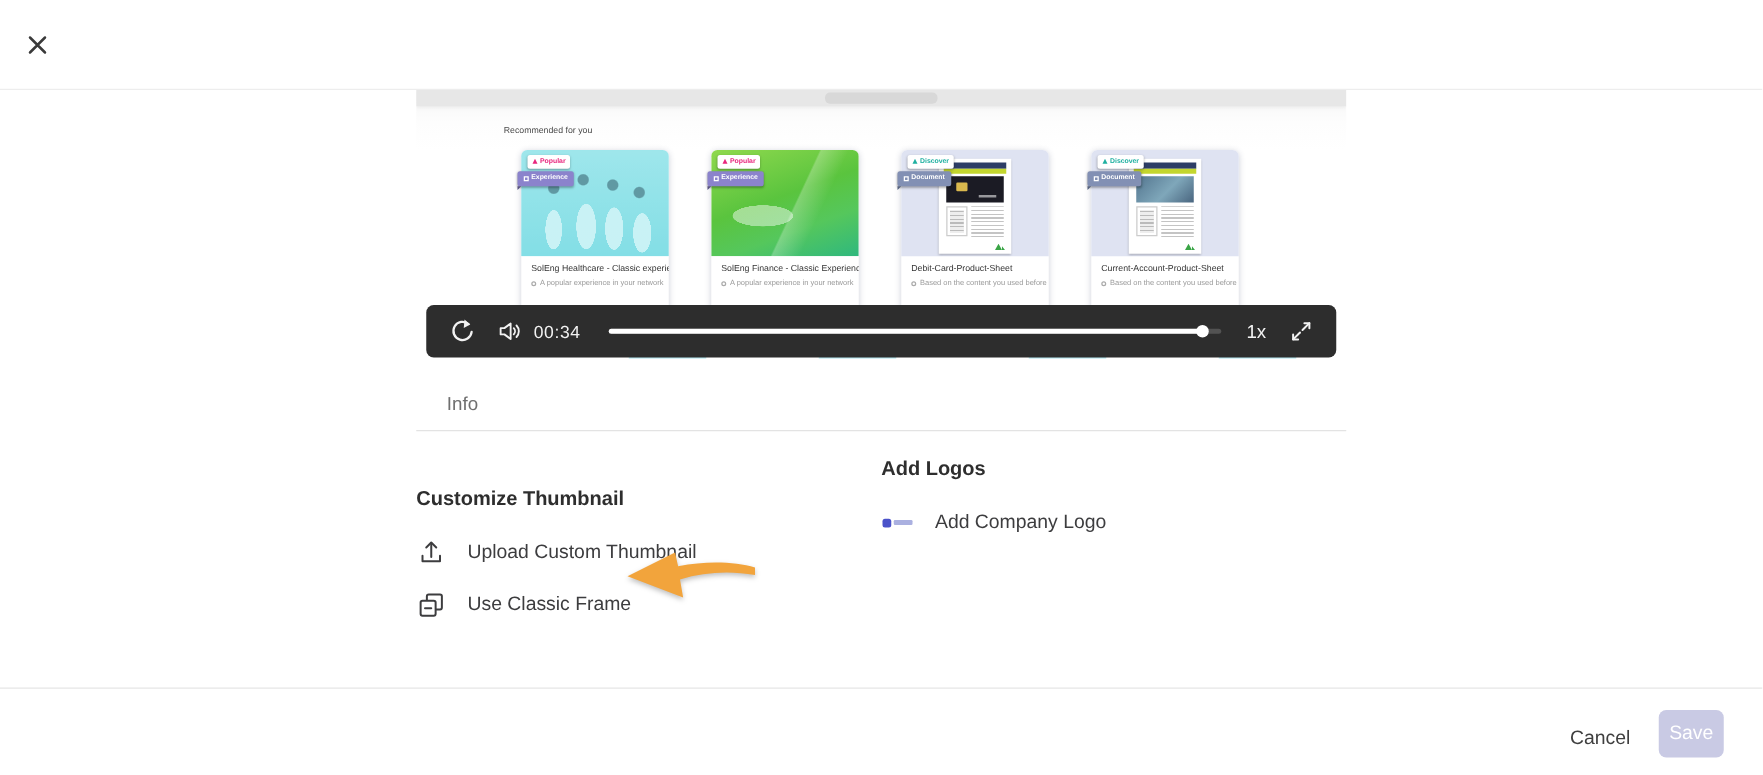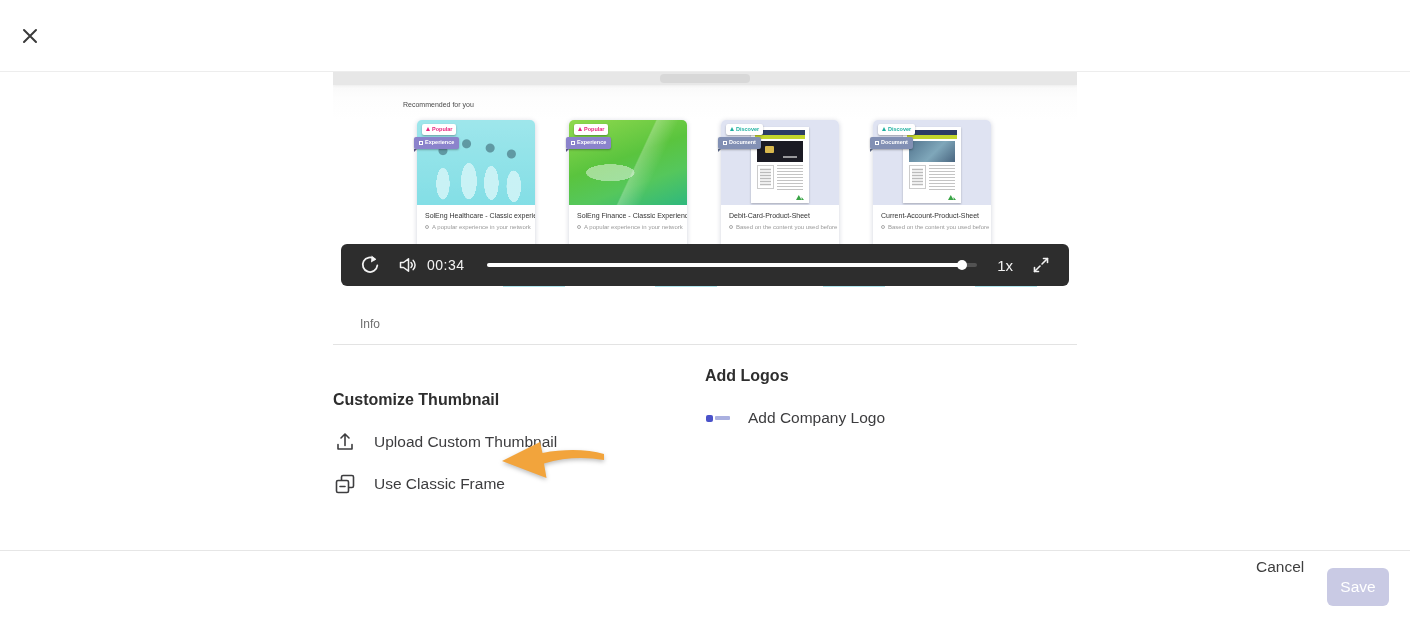--- a/index.html
+++ b/index.html
@@ -101,21 +101,21 @@
   .progress{ flex:1; height:4px; margin:0 16px; position:relative; cursor:pointer;}
   .progress-track{ position:absolute; inset:0; background:rgba(255,255,255,.18); border-radius:2px;}
   .progress-fill{ position:absolute; left:0; top:0; bottom:0; background:#fff; border-radius:2px;}
   .progress-dot{ position:absolute; right:-5px; top:50%; transform:translateY(-50%);
     width:10px; height:10px; border-radius:50%; background:#fff;}
   .pspeed{ font-size:15px; color:#f2f2f2; margin:0 18px 0 4px;}
 
   
   .tabs{ position:absolute; left:333px; top:303px; width:744px; height:42px;
     border-bottom:1px solid #e3e3e3; display:flex;}
-  .tab{ display:flex; align-items:center; justify-content:center; font-size:12px; color:#6f6f6f; cursor:pointer;}
+  .tab{ display:flex; align-items:center; justify-content:center; font-size:15px; color:#6f6f6f; cursor:pointer;}
   .tab-info{ width:62px; margin-left:6px;}
   .tab-thumb{ width:106px; color:#3b3b9b; position:relative;}
   .tab-thumb::after{ content:''; position:absolute; left:0; right:0; bottom:-1px; height:3px;
     background:#3b3b9b; border-radius:2px;}
 
   
   .cols-wrap{ position:absolute; left:333px; top:367px; display:flex;}
   .col1{ width:372px;margin-top:24px;}
   .col h3{ font-size:16px; font-weight:bold; color:#2e2e2e; height:22px;}
   .opt-list{ margin-top:8px;}
@@ -124,24 +124,24 @@
   .logo-mini{ width:24px; height:8px; display:flex; align-items:center; gap:2px; filter:blur(.4px); flex:none; margin:0 1px;}
   .logo-mini .lm-a{ width:7px; height:7px; background:#4a52c9; border-radius:2px;}
   .logo-mini .lm-b{ flex:1; height:4px; background:#aab0e0; border-radius:1px;}
 
   
   .annot-arrow{ position:absolute; left:496px; top:436px; z-index:8;
     filter:drop-shadow(0 2px 2px rgba(0,0,0,.25)); pointer-events:none;}
 
   
   .footer-line{ position:absolute; left:0; right:0; top:550px; border-top:1px solid #e6e6e6;}
-  .cancel-btn{ position:absolute; left:1244px; top:548px; height:38px; padding:0 12px;
+  .cancel-btn{ position:absolute; left:1244px; top:572px; height:38px; padding:0 12px;
     background:none; border:0; font-size:15.5px; color:#3f3f3f; cursor:pointer;
     font-family:"Liberation Sans", sans-serif;}
-  .save-btn{ position:absolute; left:1327px; top:568px; width:62px; height:38px; border-radius:6px;
+  .save-btn{ position:absolute; left:1327px; top:568px; width:52px; height:38px; border-radius:6px;
     background:#c9cae4; color:#fff; border:0; font-size:15.5px; cursor:default;
     font-family:"Liberation Sans", sans-serif;}
 </style>
 </head>
 <body>
 
 <div>
 
   <div class="modal-header">
     <button class="close-btn" aria-label="close">

